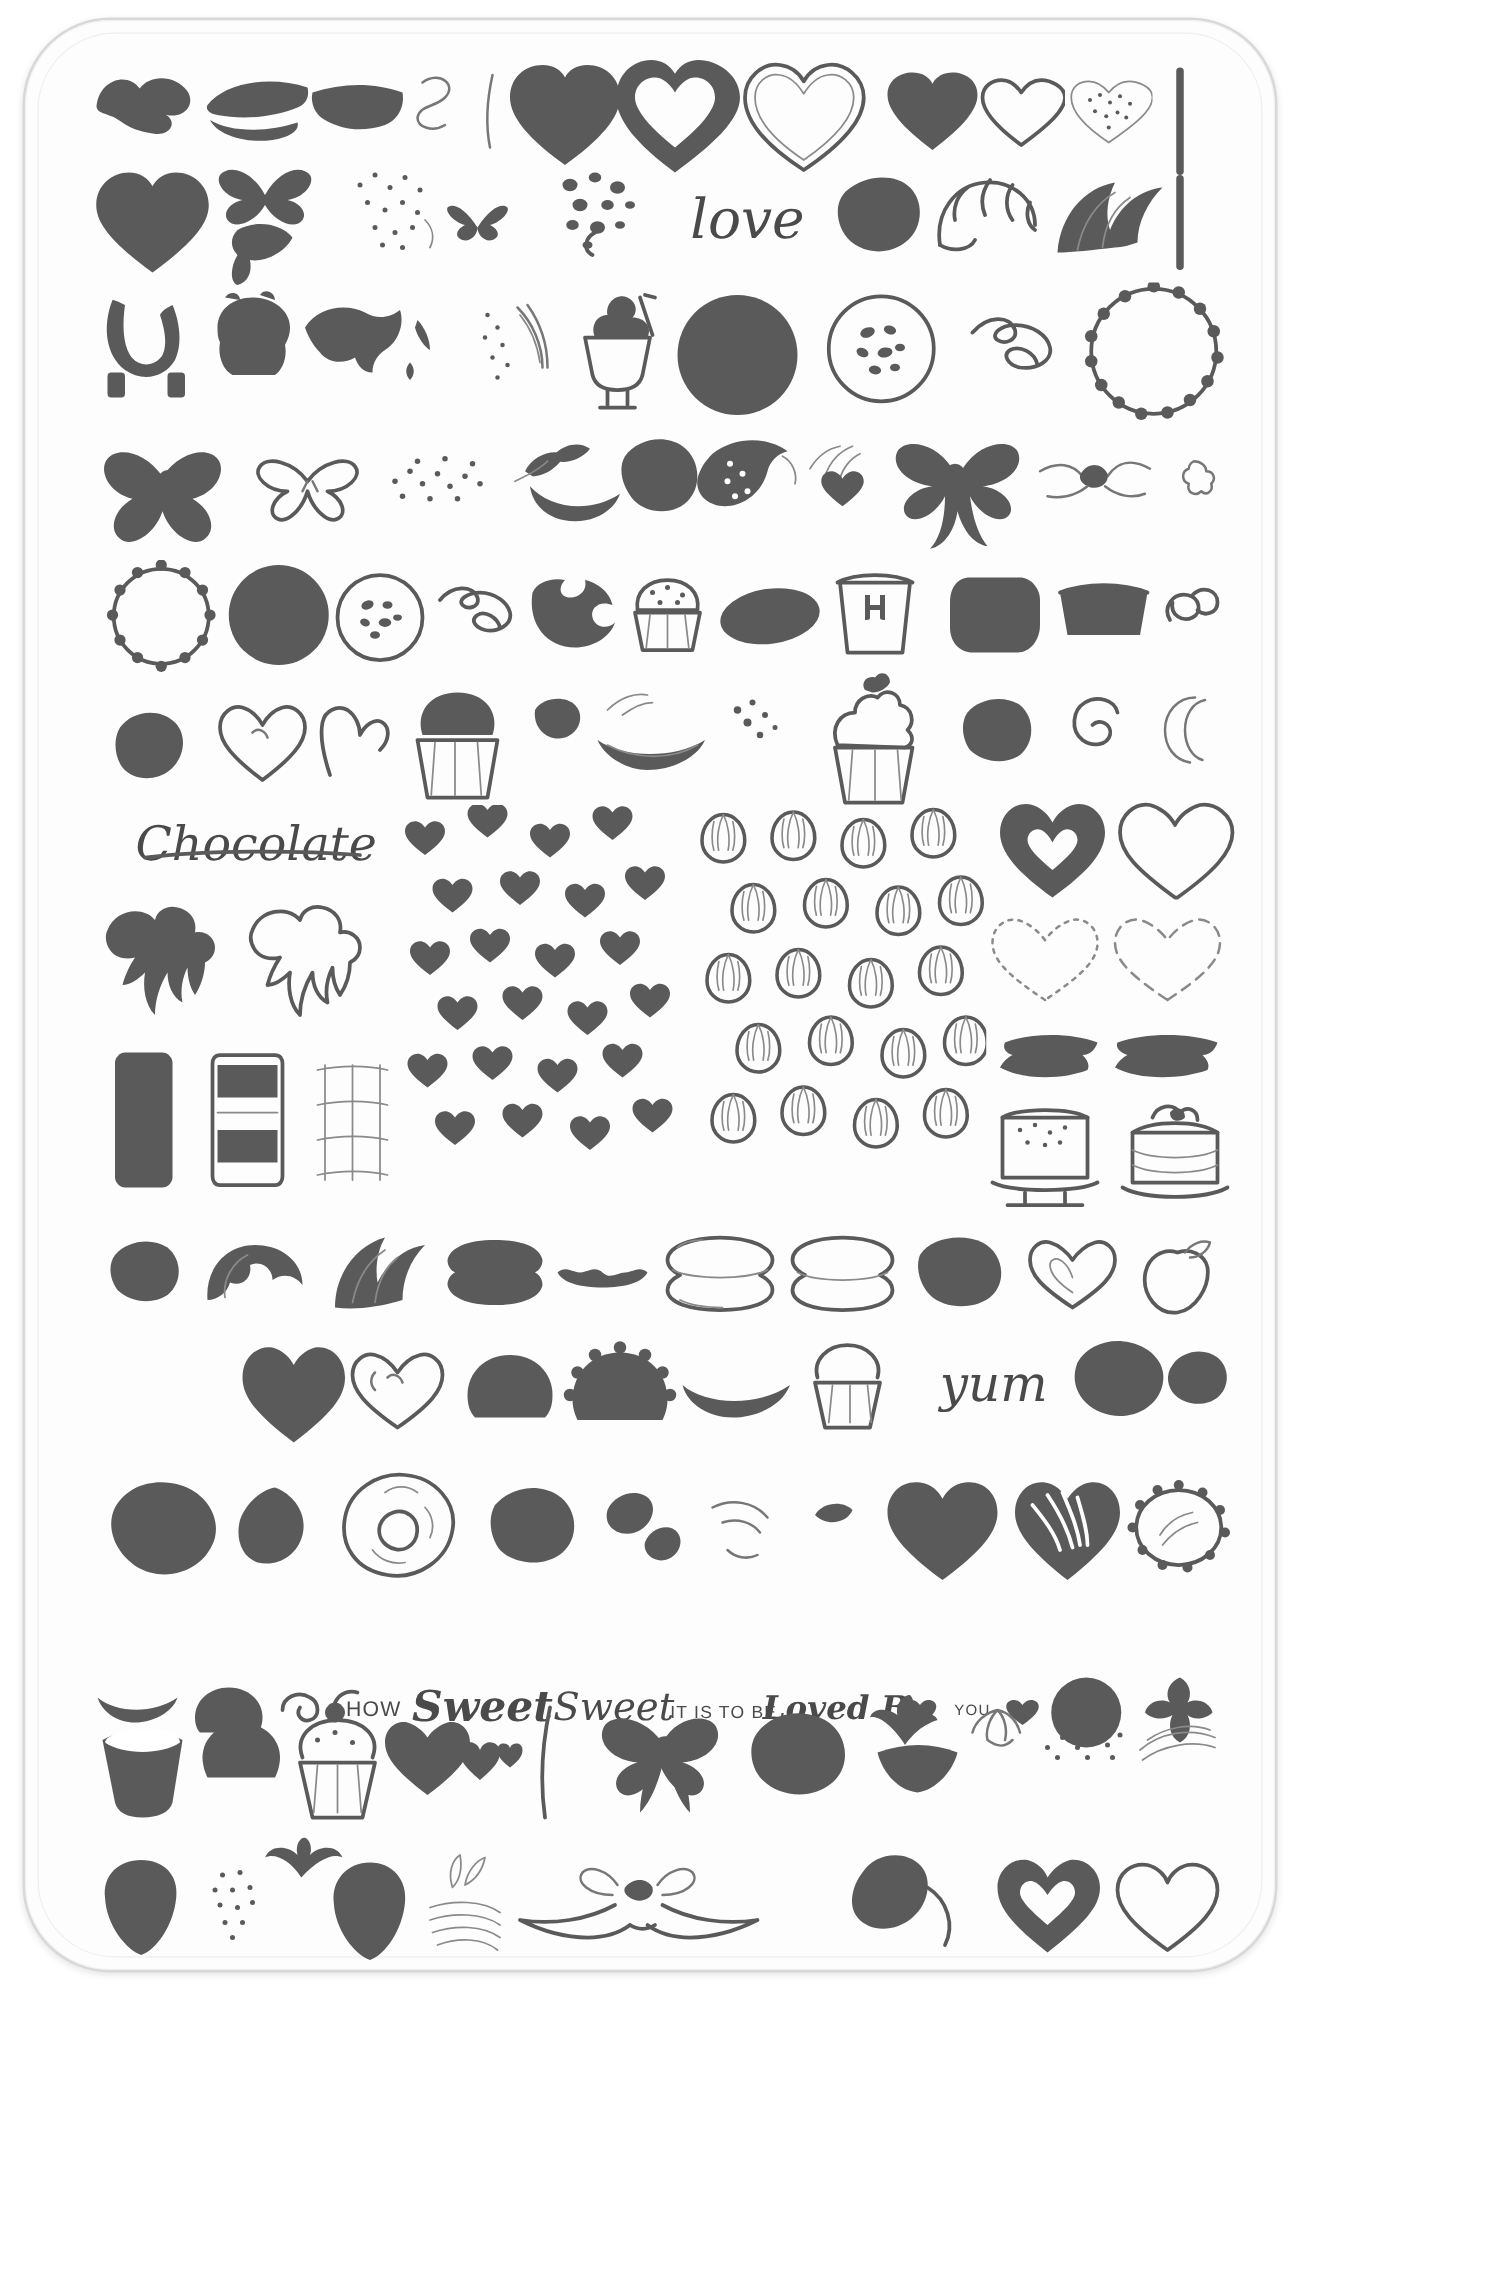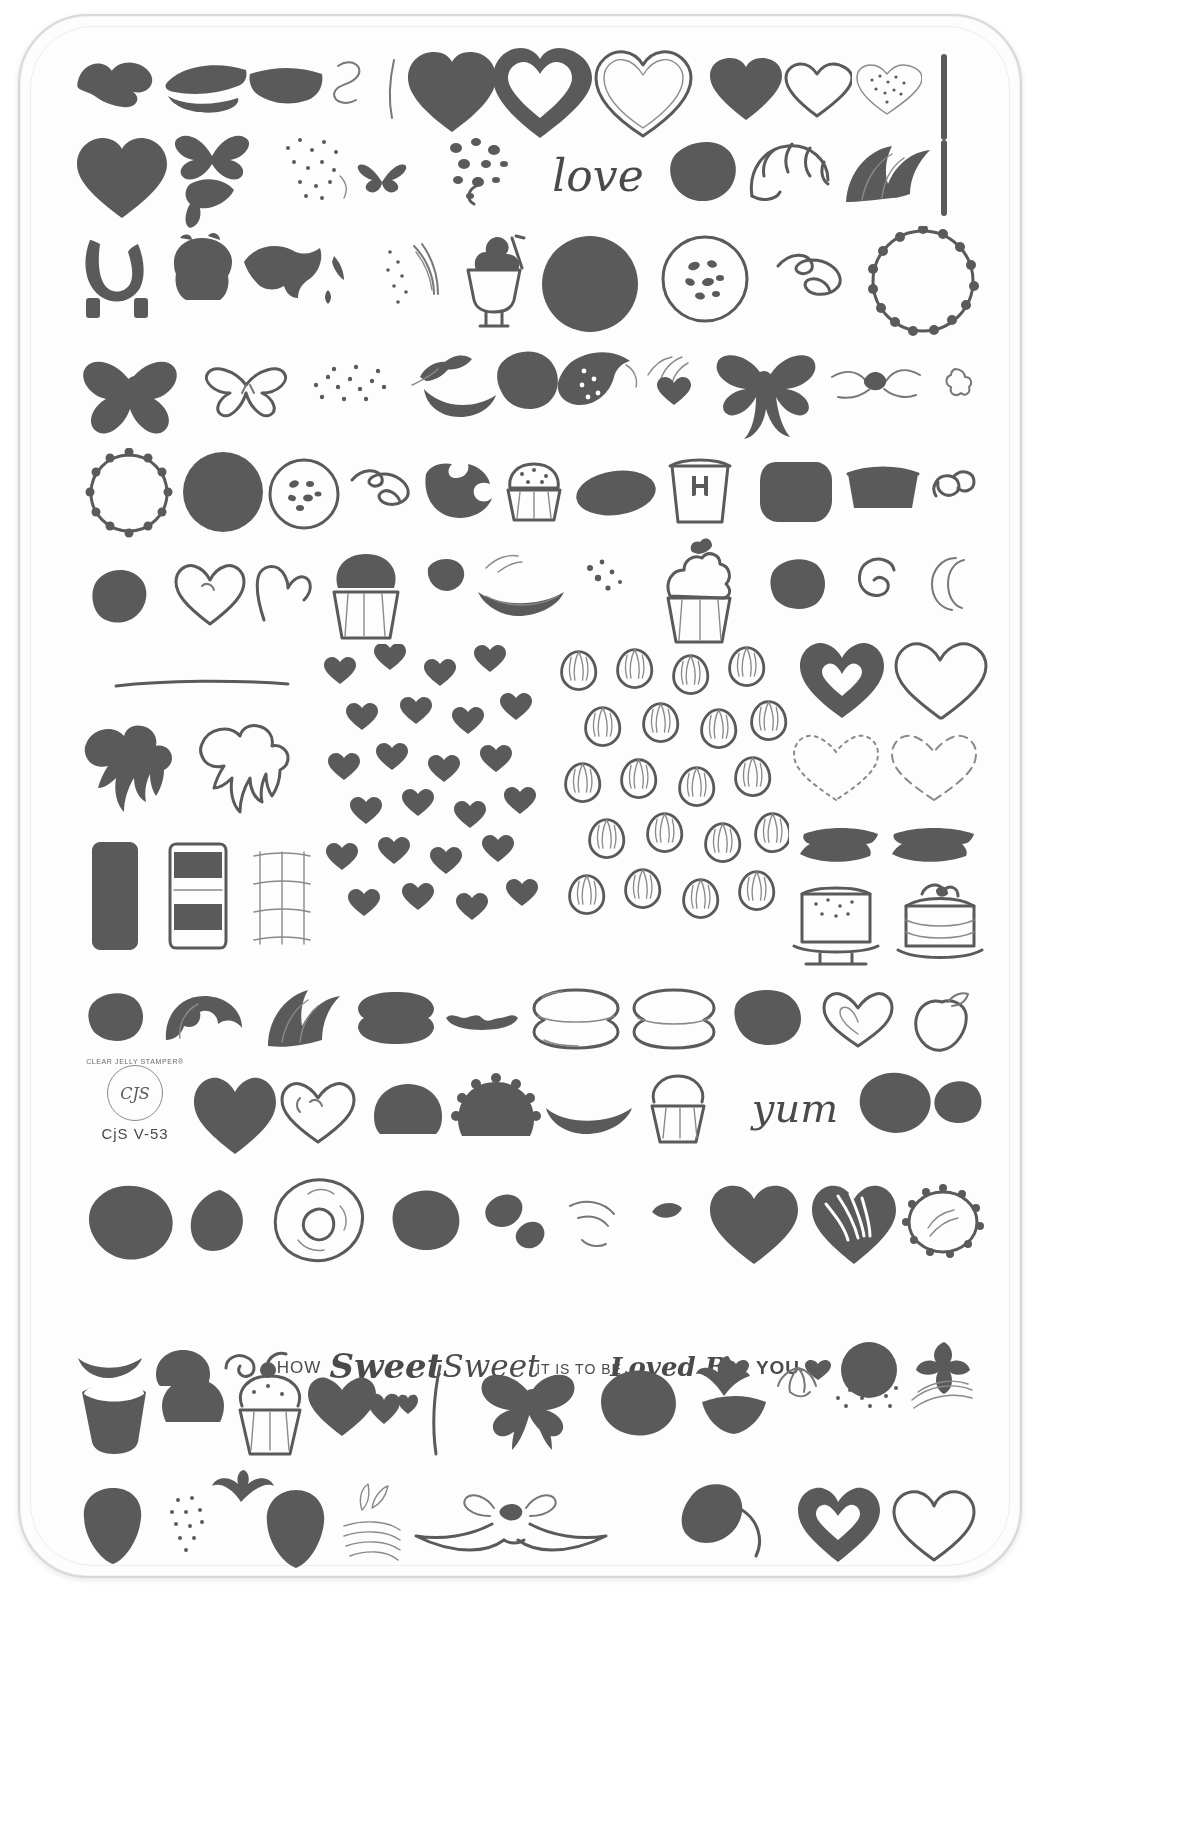--- a/index.html
+++ b/index.html
@@ -628,20 +628,23 @@
       </div>
       <div class="cell" style="left:896px;top:12px;width:66px;height:66px;">
         <svg viewBox="0 0 66 66" width="66" height="66">
             <path class="thin" d="M40 8c-14 0-24 12-24 26s8 24 20 26"></path>
             <path class="thin" d="M48 10c-10 2-16 12-16 24s6 22 14 24"></path>
           </svg>
       </div>
     </div>
 
     <div class="row" style="top:618px;height:320px;">
+      <div class="cell" style="left:70px;top:6px;width:230px;height:70px;">
+        <span class="script-text" style="font-size:38px;">Chocolate</span>
+      </div>
       <div class="cell" style="left:92px;top:44px;width:180px;height:14px;">
         <svg viewBox="0 0 180 14" width="180" height="14">
             <path class="line" d="M4 8c50-6 120-6 172-2"></path>
           </svg>
       </div>
 
       <div class="cell" style="left:300px;top:10px;width:235px;height:300px;">
         <svg viewBox="0 0 235 300" width="235" height="300">
           <g class="fill">
             <path d="M20 40c-12-9-16-14-16-19 0-5 4-8 8-8 3 0 6 2 8 5 2-3 5-5 8-5 4 0 8 3 8 8 0 5-4 10-16 19z" transform="translate(0,0)"></path>
@@ -909,27 +912,20 @@
       </div>
       <div class="cell" style="left:884px;top:10px;width:80px;height:72px;">
         <svg viewBox="0 0 80 72" width="80" height="72">
             <path class="line" d="M12 36c2-14 14-22 26-18 10-4 22 2 24 12 2 16-10 34-24 36-16 2-28-14-26-30z"></path>
             <path class="thin" d="M44 18c6-8 14-10 20-8-2 8-10 12-16 12"></path>
           </svg>
       </div>
     </div>
 
     <div class="row" style="top:1042px;height:118px;">
-      <div class="brand" style="position:absolute;left:40px;top:0px;">
-        <div class="ring-text">CLEAR JELLY STAMPER®</div>
-        <div class="logo-circle">
-          <div class="mono">CJS</div>
-        </div>
-        <div class="code">CjS V-53</div>
-      </div>
       <div class="cell" style="left:170px;top:12px;width:90px;height:88px;">
         <svg viewBox="0 0 90 88" width="90" height="88">
             <path class="fill" d="M45 84C16 62 4 48 4 32 4 16 16 6 28 8c8 2 14 8 17 14 3-6 9-12 17-14 12-2 24 8 24 24 0 16-12 30-41 52z"></path>
           </svg>
       </div>
       <div class="cell" style="left:254px;top:14px;width:88px;height:78px;">
         <svg viewBox="0 0 88 78" width="88" height="78">
             <path class="line" d="M44 70C18 52 8 40 8 28 8 16 18 10 26 12c8 2 14 8 18 14 4-6 10-12 18-14 8-2 18 4 18 16 0 12-10 24-36 42z"></path>
             <path class="thin" d="M36 30c4-4 10-2 12 4M26 26c-4 4-4 10 0 14"></path>
           </svg>
@@ -1084,21 +1080,21 @@
       </div>
       <div class="cell" style="left:602px;top:12px;width:108px;height:46px;">
         <span class="script-text" style="font-size:26px;font-weight:bold;">Loved By</span>
       </div>
       <div class="cell" style="left:700px;top:24px;width:32px;height:28px;">
         <svg viewBox="0 0 32 28" width="32" height="28">
             <path class="fill" d="M16 24C6 17 3 13 3 9c0-3 3-5 6-5 2 0 5 1 7 4 2-3 5-4 7-4 3 0 6 2 6 5 0 4-3 8-13 15z"></path>
           </svg>
       </div>
       <div class="cell" style="left:730px;top:20px;width:56px;height:32px;">
-        <span class="block-text" style="font-size:19px;font-weight:bold;">YOU</span>
+        <span class="block-text" style="font-size:12px;">YOU</span>
       </div>
       <div class="cell" style="left:782px;top:24px;width:32px;height:28px;">
         <svg viewBox="0 0 32 28" width="32" height="28">
             <path class="fill" d="M16 24C6 17 3 13 3 9c0-3 3-5 6-5 2 0 5 1 7 4 2-3 5-4 7-4 3 0 6 2 6 5 0 4-3 8-13 15z"></path>
           </svg>
       </div>
       <div class="cell" style="left:816px;top:6px;width:66px;height:64px;">
         <svg viewBox="0 0 66 64" width="66" height="64">
             <circle class="fill" cx="33" cy="32" r="28"></circle>
           </svg>

